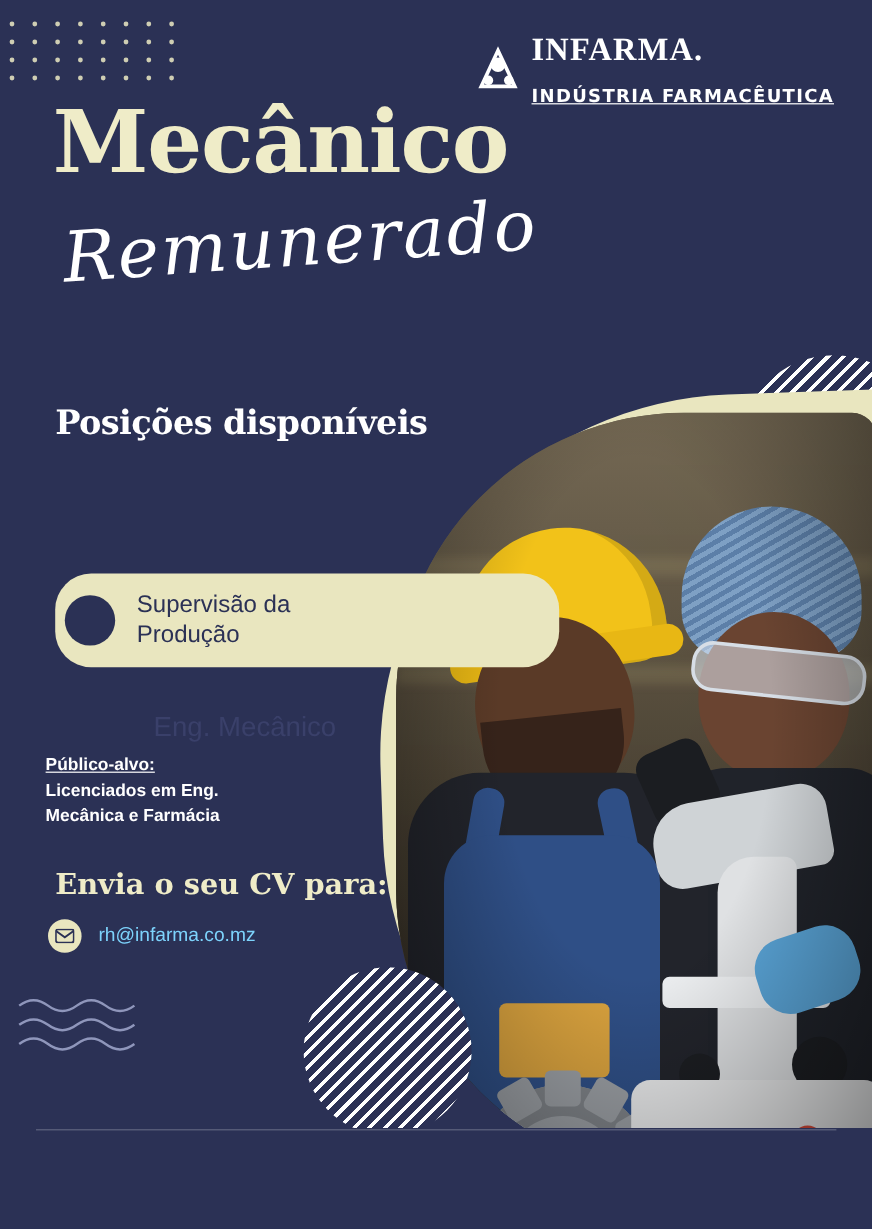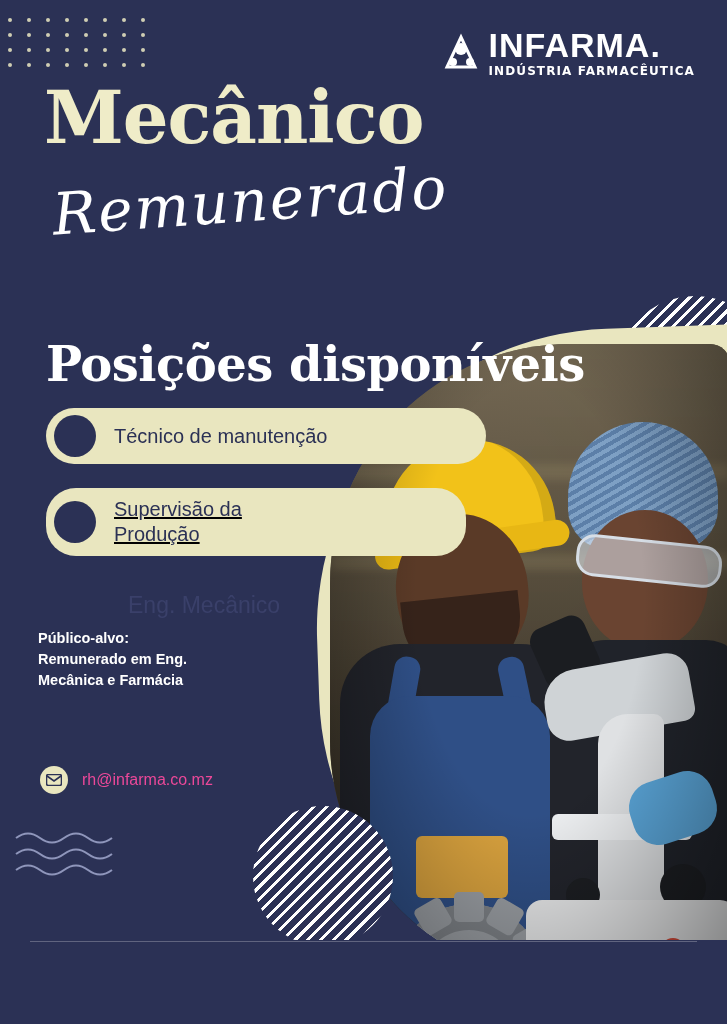--- a/index.html
+++ b/index.html
@@ -52,32 +52,33 @@
     height: 40px;
     position: relative;
   }
   .logo-text {
     display: flex;
     flex-direction: column;
     line-height: 1;
   }
   .logo-name {
     color: #ffffff;
-    font-size: 34px;
+    font-size: 27px;
     font-weight: bold;
     letter-spacing: 1px;
-    font-family: Liberation Sans, sans-serif;
+    font-family: Liberation Serif, serif;
   }
   .logo-sub {
     color: #ffffff;
-    font-size: 12px;
+    font-size: 15px;
     letter-spacing: 1.1px;
     font-weight: bold;
-    margin-top: 3px;
+    margin-top: 18px;
     font-family: "DejaVu Sans", sans-serif;
+    text-decoration: underline;
   }
 
   
   .headline {
     position: absolute;
     left: 44px;
     top: 82px;
     color: #efecc8;
     font-family: "DejaVu Serif", serif;
     font-weight: bold;
@@ -133,38 +134,38 @@
   }
 
   
   .sec-title {
     position: absolute;
     left: 46px;
     top: 336px;
     color: #ffffff;
     font-family: "DejaVu Serif", serif;
     font-weight: bold;
-    font-size: 48px;
+    font-size: 28px;
     letter-spacing: -0.5px;
   }
 
   
   .pill {
     position: absolute;
     left: 46px;
     height: 56px;
     background: #e9e6bf;
     border-radius: 30px;
     display: flex;
     align-items: center;
     padding-left: 8px;
     box-sizing: border-box;
   }
   .pill-1 { top: 408px; width: 440px; }
-  .pill-2 { top: 488px; width: 420px; height: 68px; text-decoration: underline; }
+  .pill-2 { top: 478px; width: 420px; height: 78px; }
   .bullet {
     width: 42px;
     height: 42px;
     border-radius: 50%;
     background: #2b3155;
     flex: none;
   }
   .pill-text {
     margin-left: 18px;
     color: #2b3155;
@@ -184,21 +185,21 @@
   
   .audience {
     position: absolute;
     left: 38px;
     top: 628px;
     color: #ffffff;
     font-size: 14.5px;
     font-weight: bold;
     line-height: 1.45;
   }
-  .audience .u { }
+  .audience .u { text-decoration: underline; }
 
   
   .cv-title {
     position: absolute;
     left: 46px;
     top: 722px;
     color: #efecc8;
     font-family: "DejaVu Serif", serif;
     font-weight: bold;
     font-size: 24px;
@@ -215,21 +216,21 @@
     width: 28px;
     height: 28px;
     border-radius: 50%;
     background: #e9e6bf;
     display: flex;
     align-items: center;
     justify-content: center;
   }
   .mail-icon svg { display: block; }
   .mail-text {
-    color: #ec4899;
+    color: #7dd3fc;
     font-size: 16px;
   }
 
   
   .waves {
     position: absolute;
     left: 14px;
     top: 830px;
     width: 110px;
     height: 56px;
@@ -640,39 +641,36 @@
       <span style="left:30px;top:12px;width:26px;height:26px;background:#d94b3a;"></span>
       <span style="left:62px;top:38px;width:20px;height:20px;background:#efefef;"></span>
       <span style="left:44px;top:48px;width:16px;height:16px;background:#2b3155;"></span>
     </div>
 
     <div class="ph-vignette"></div>
   </div>
 
   <div class="sec-title">Posições disponíveis</div>
 
-  <div class="pill pill-1">
-    <span class="bullet"></span>
-    <span class="pill-text">Técnico de manutenção</span>
-  </div>
 
   <div class="pill pill-2">
     <span class="bullet"></span>
     <span class="pill-text" style="white-space:pre-line;">Supervisão da
 Produção</span>
   </div>
 
   <div class="ghost-text">Eng. Mecânico</div>
 
   <div class="audience">
     <span class="u">Público-alvo:</span><br>
-    <span style="white-space:pre-line;">Remunerado em Eng.
+    <span style="white-space:pre-line;">Licenciados em Eng.
 Mecânica e Farmácia</span>
   </div>
 
+  <div class="cv-title">Envia o seu CV para:</div>
   <div class="mail-row">
     <span class="mail-icon">
       <svg width="16" height="12" viewBox="0 0 16 12">
         <rect x="0.5" y="0.5" width="15" height="11" rx="2" fill="none" stroke="#2b3155" stroke-width="1.6"></rect>
         <path d="M1 2 L8 7 L15 2" fill="none" stroke="#2b3155" stroke-width="1.6"></path>
       </svg>
     </span>
     <span class="mail-text">rh@infarma.co.mz</span>
   </div>
 

